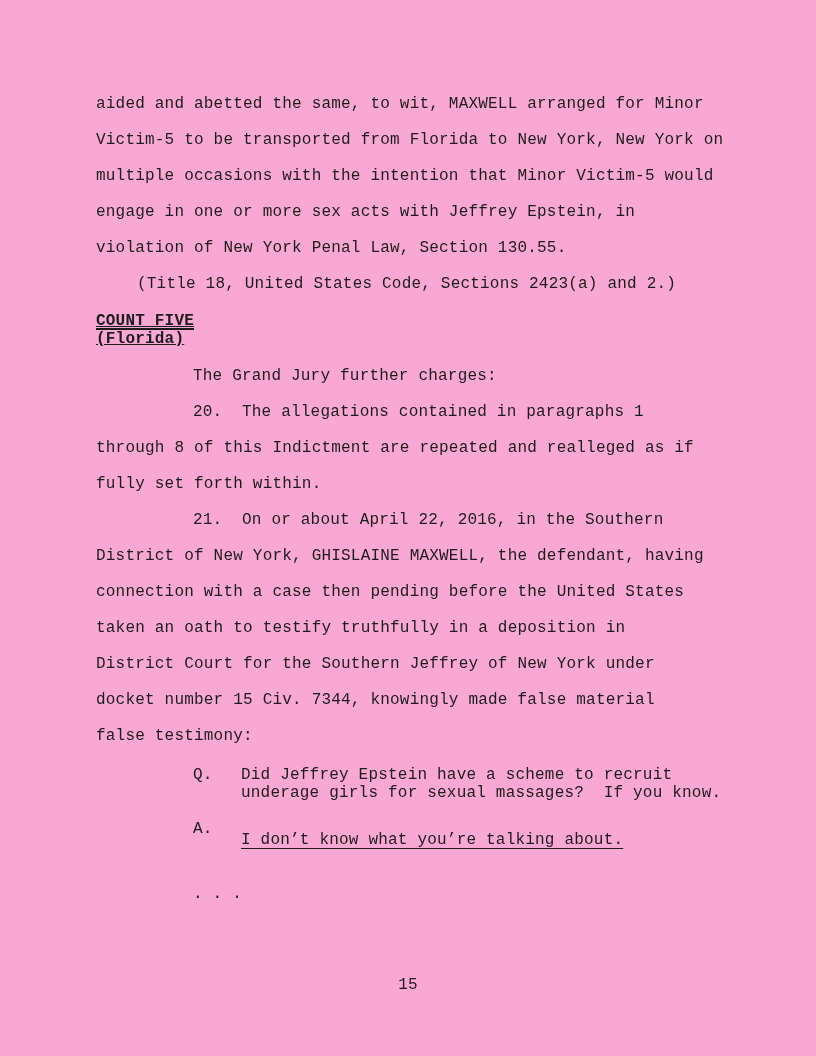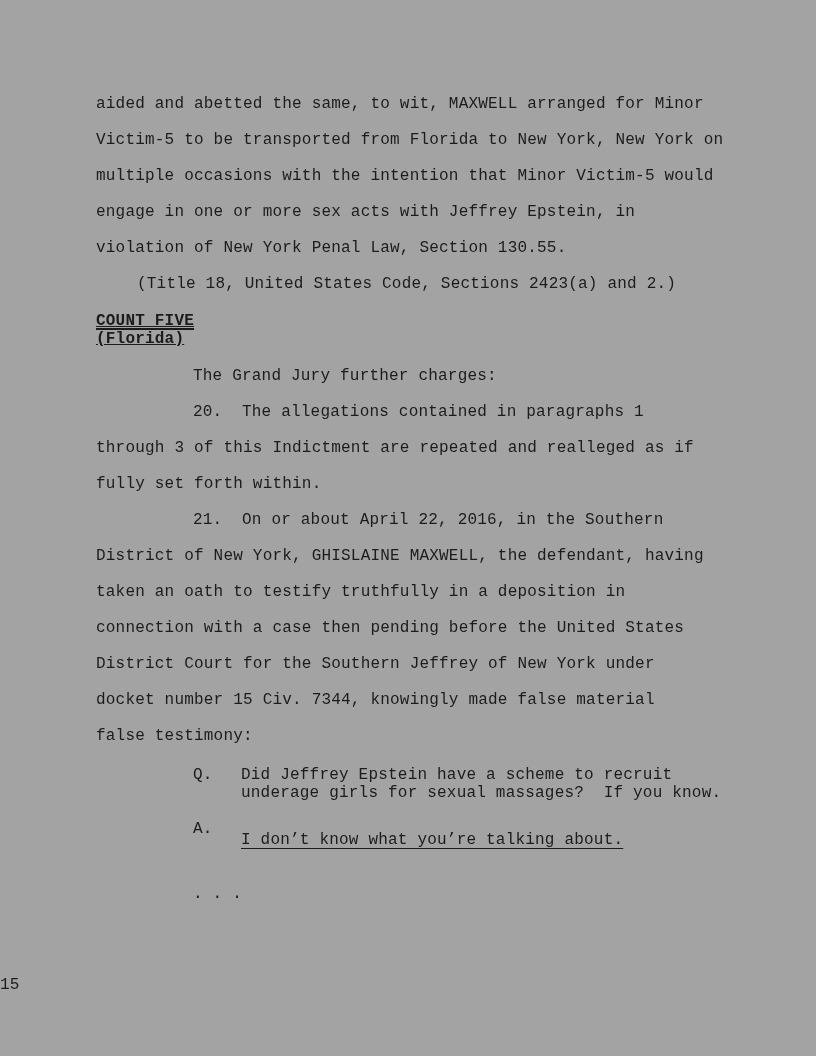--- a/index.html
+++ b/index.html
@@ -4,21 +4,21 @@
 <style>
   html, body {
     margin: 0;
     padding: 0;
     background: #ffffff;
   }
   .page {
     position: relative;
     width: 816px;
     height: 1056px;
-    background: #a3a3a3;
+    background: #f9a8d4;
     overflow: hidden;
     font-family: "Liberation Mono", "DejaVu Sans Mono", monospace;
     font-size: 16px;
     letter-spacing: 0.2px;
     color: #1c1c1c;
   }
   .content {
     padding: 86px 40px 0 96px;
   }
   .line {
@@ -81,20 +81,21 @@
   }
   .qa-ellipsis {
     margin-top: 36px;
     line-height: 18px;
     height: 18px;
     white-space: pre;
   }
   .page-number {
     margin-top: 73px;
     width: 816px;
+    text-align: center;
     line-height: 18px;
     height: 18px;
   }
 </style>
 </head>
 <body>
 
 <div class="page">
   <div class="content">
 
@@ -110,29 +111,29 @@
 
     <div class="count-heading">
       <div class="count-title"><span>COUNT FIVE</span></div>
       <div class="count-subtitle">(Florida)</div>
     </div>
 
     <div class="line indent-para">The Grand Jury further charges:</div>
 
     <div>
       <div class="line indent-para">20.  The allegations contained in paragraphs 1</div>
-      <div class="line">through 3 of this Indictment are repeated and realleged as if</div>
+      <div class="line">through 8 of this Indictment are repeated and realleged as if</div>
       <div class="line">fully set forth within.</div>
     </div>
 
     <div>
       <div class="line indent-para">21.  On or about April 22, 2016, in the Southern</div>
       <div class="line">District of New York, GHISLAINE MAXWELL, the defendant, having</div>
+      <div class="line">connection with a case then pending before the United States</div>
       <div class="line">taken an oath to testify truthfully in a deposition in</div>
-      <div class="line">connection with a case then pending before the United States</div>
       <div class="line">District Court for the Southern Jeffrey of New York under</div>
       <div class="line">docket number 15 Civ. 7344, knowingly made false material</div>
       <div class="line">false testimony:</div>
     </div>
 
     <div class="qa-block">
       <div class="qa-row">
         <span class="qa-label">Q.</span>
         <span class="qa-text">
           <div class="qa-line">Did Jeffrey Epstein have a scheme to recruit</div>

